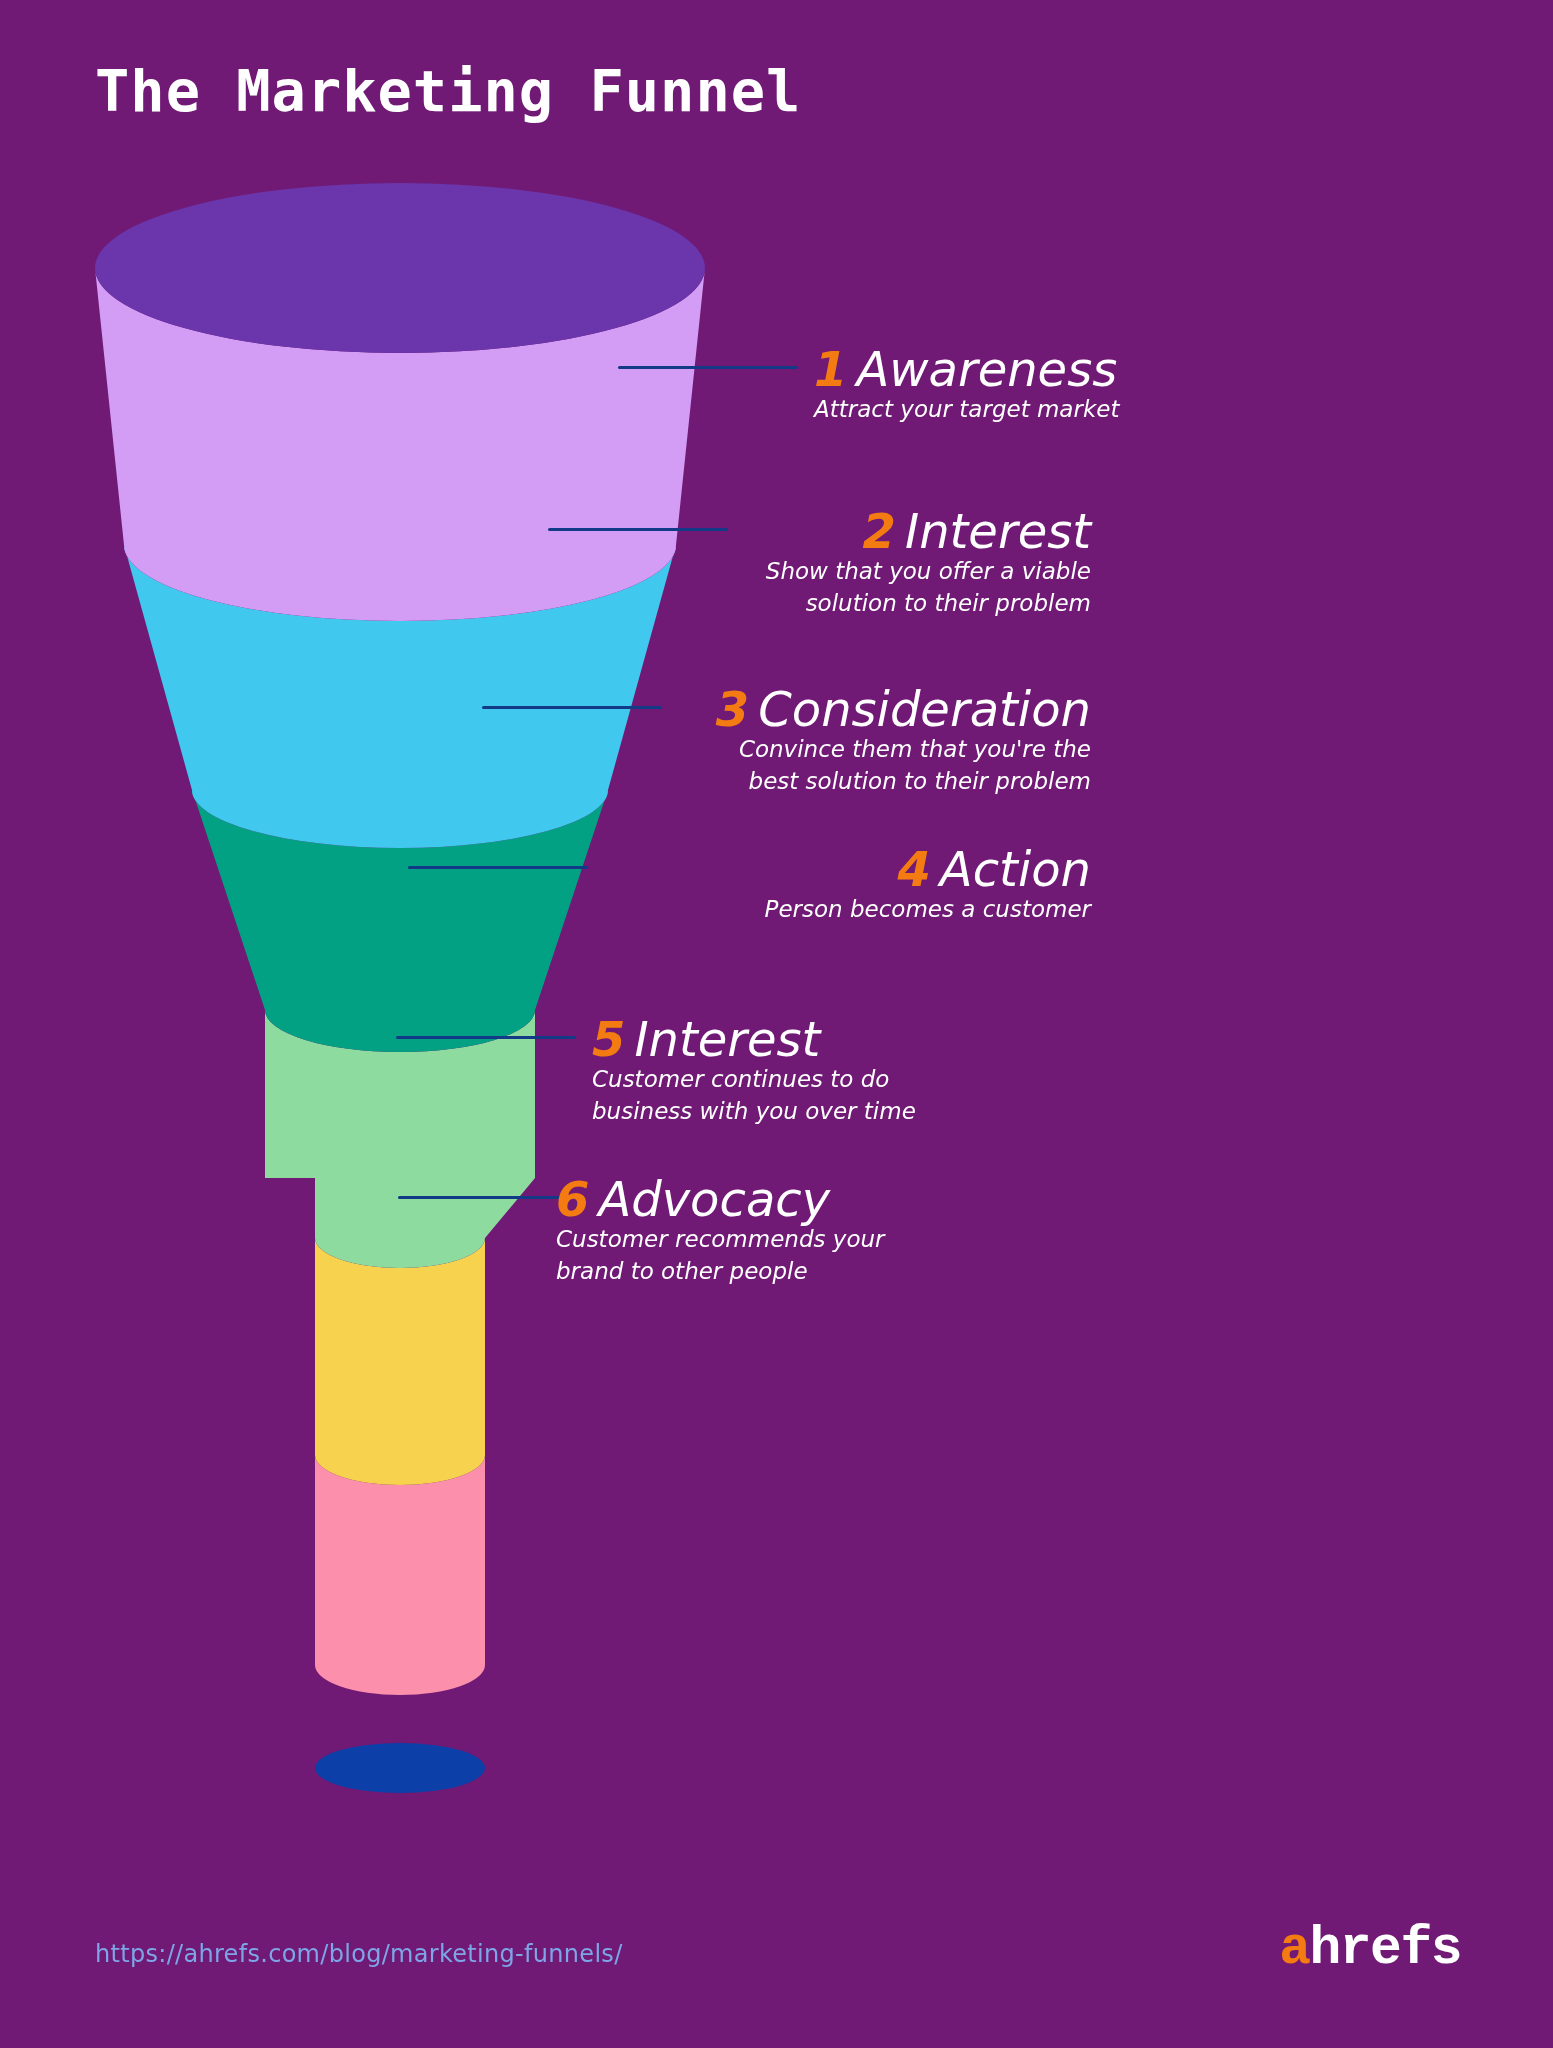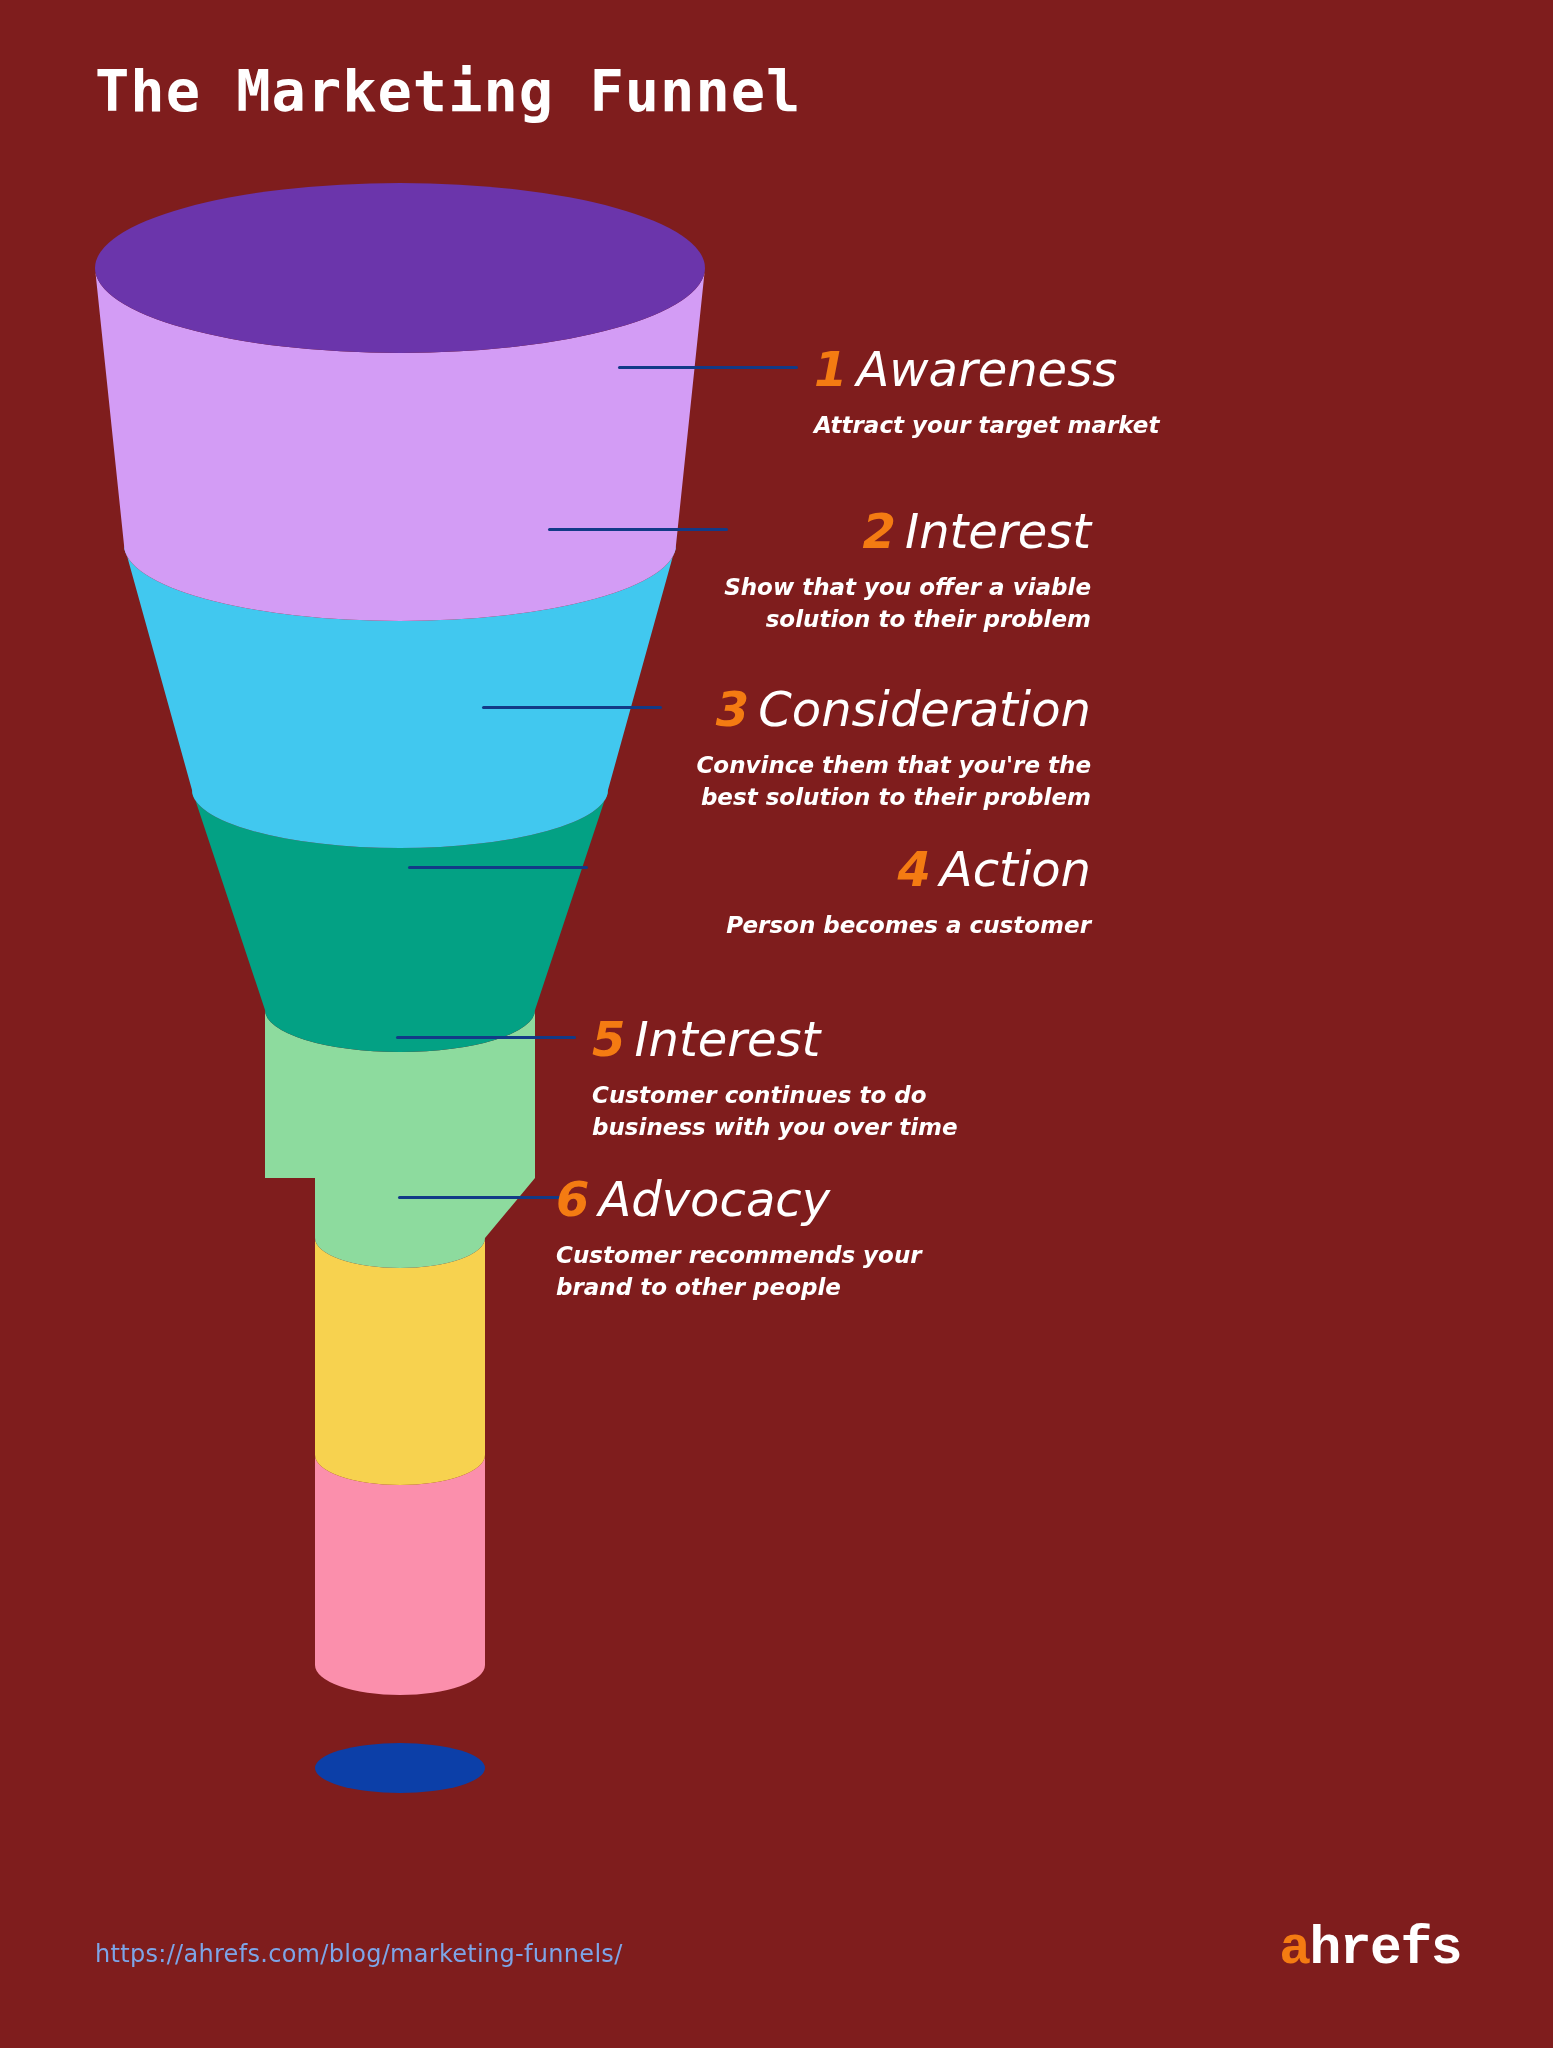--- a/index.html
+++ b/index.html
@@ -4,21 +4,21 @@
 <style>
   html, body {
     margin: 0;
     padding: 0;
     background: #0a4ad9;
   }
   .page {
     position: relative;
     width: 1553px;
     height: 2048px;
-    background: #7f1d1d;
+    background: #701a75;
     overflow: hidden;
     font-family: "DejaVu Sans", sans-serif;
   }
 
   
   .title {
     position: absolute;
     left: 95px;
     top: 58px;
     font-family: "DejaVu Sans Mono", monospace;
@@ -61,25 +61,24 @@
     line-height: 1.05;
     color: #ffffff;
   }
   .stage-num {
     font-weight: 700;
     font-style: italic;
     color: #f47b12;
     margin-right: 9px;
   }
   .stage-desc {
-    margin-top: 16px;
     font-family: "DejaVu Sans", sans-serif;
     font-size: 23px;
     font-style: italic;
-    font-weight: 700;
+    font-weight: 400;
     line-height: 1.36;
     color: #ffffff;
     white-space: pre-line;
   }
   .align-left  { text-align: left; }
   .align-right { text-align: right; }
 
   
   .footer-url {
     position: absolute;

